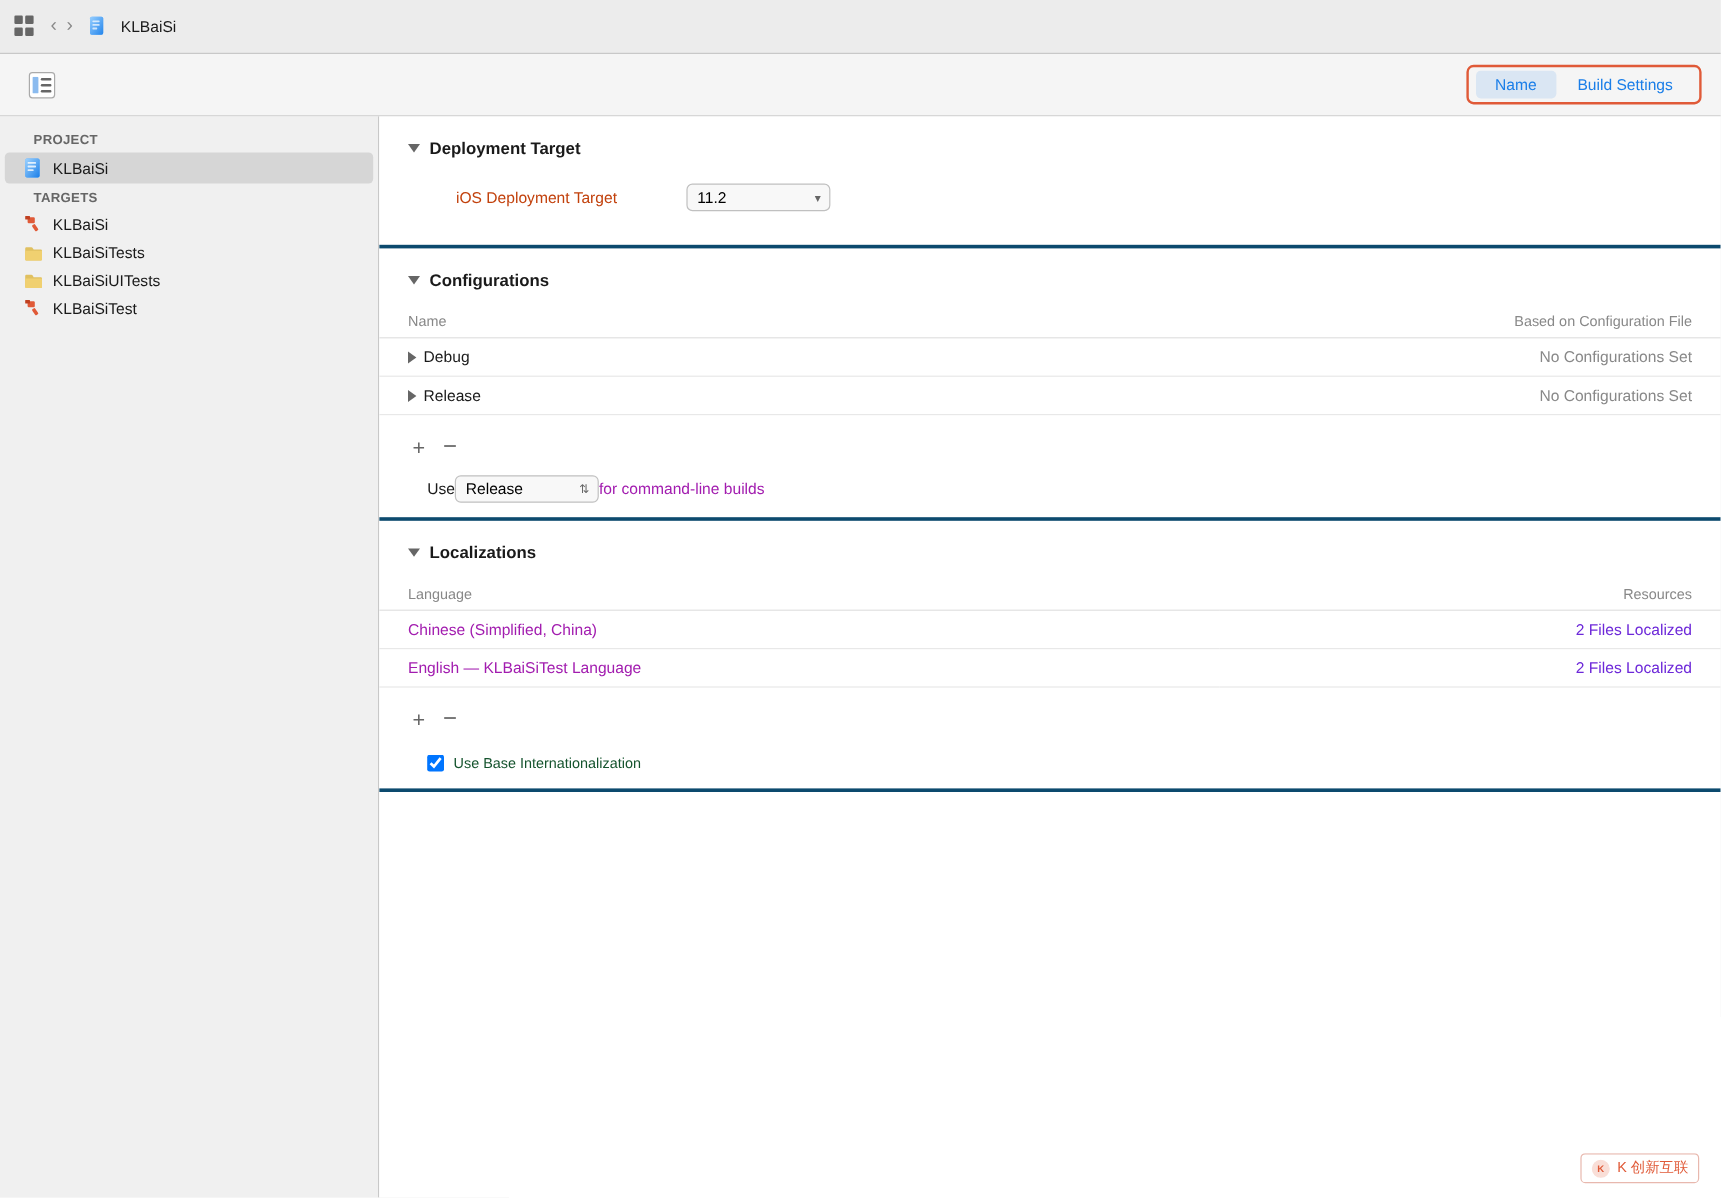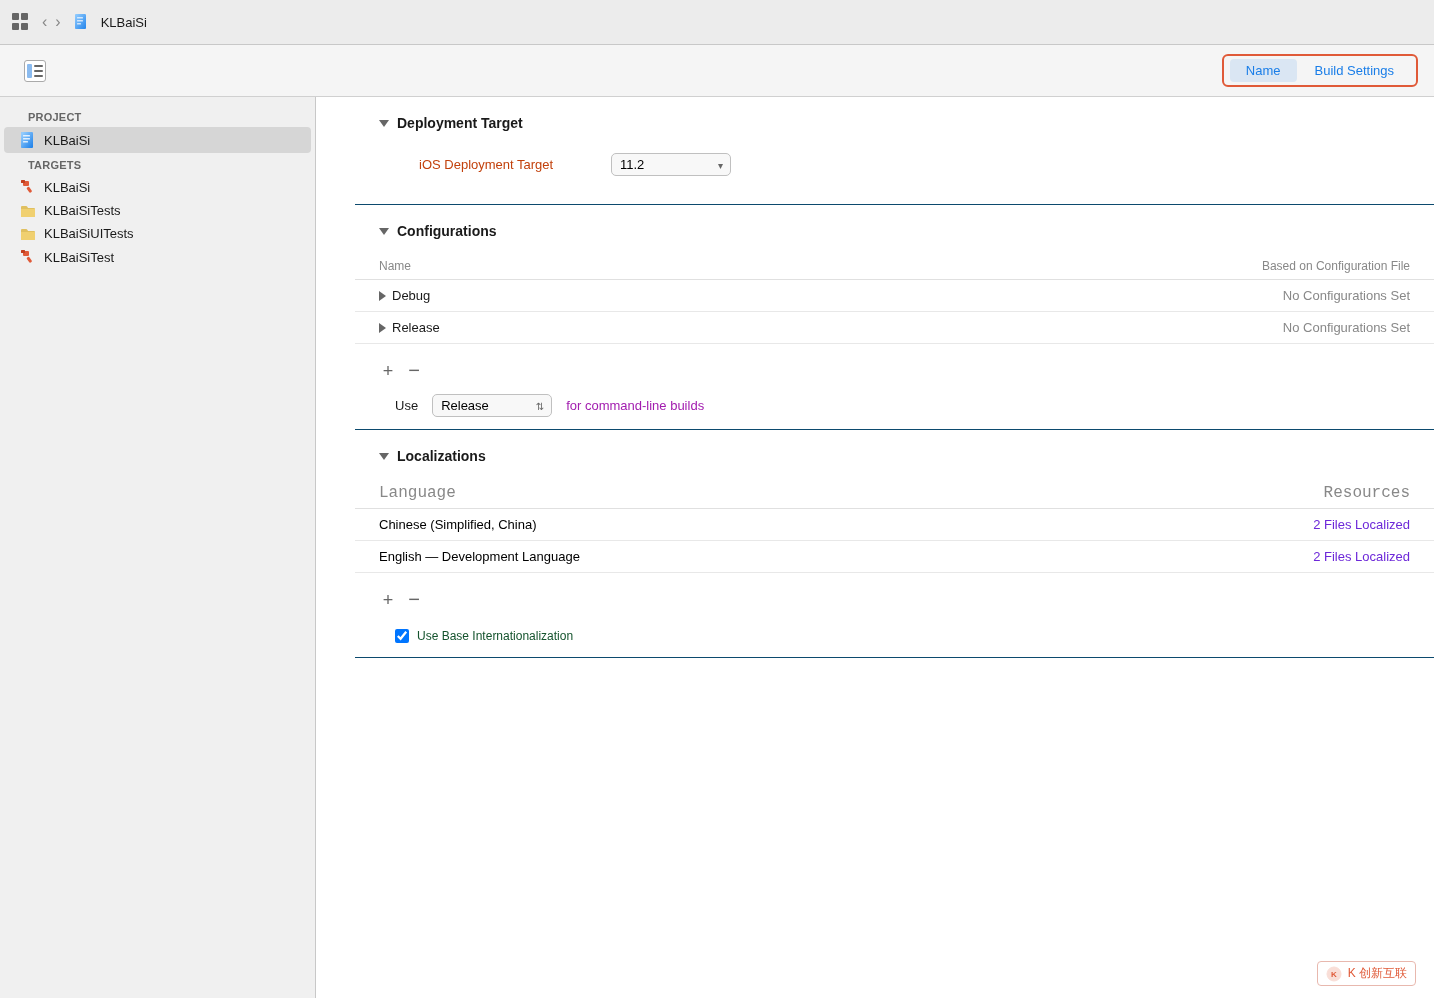--- a/index.html
+++ b/index.html
@@ -146,23 +146,22 @@
     
     .content {
       flex: 1;
       background: #ffffff;
       overflow-y: auto;
       padding: 0;
     }
 
     
     .section {
-      border-bottom: 1px solid #0c4a6e;
+      border-bottom: 3px solid #0c4a6e;
       padding: 0;
-      margin-left: 39px;
     }
     .section-header {
       display: flex;
       align-items: center;
       gap: 8px;
       padding: 18px 24px 14px 24px;
     }
     .section-title {
       font-size: 14px;
       font-weight: 700;
@@ -272,52 +271,51 @@
       padding: 0;
       display: flex;
       align-items: center;
       justify-content: center;
     }
 
     
     .use-row {
       display: flex;
       align-items: center;
-      gap: 14px;
+      gap: 0;
       padding: 4px 24px 12px 40px;
     }
     .use-label {
       font-size: 13px;
       color: #1a1a1a;
     }
     .use-for-label {
       font-size: 13px;
       color: #a21caf;
     }
 
     
     .local-table {
       width: 100%;
       border-collapse: collapse;
       margin-bottom: 8px;
     }
     .local-table th {
       text-align: left;
-      font-size: 16px;
+      font-size: 12px;
       font-weight: 400;
       color: #888;
       padding: 6px 24px;
       border-bottom: 1px solid #e0e0e0;
-      font-family: Liberation Mono, monospace;
     }
     .local-table th:last-child { text-align: right; }
     .local-table td {
       padding: 8px 24px;
       font-size: 13px;
-      color: #000000;
+      color: #a21caf;
       border-bottom: 1px solid #e8e8e8;
     }
     .local-table td:last-child { text-align: right; color: #6d28d9; }
 
     
     .checkbox-row {
       display: flex;
       align-items: center;
       gap: 8px;
       padding: 10px 24px 14px 40px;
@@ -549,21 +547,21 @@
             <th>Language</th>
             <th>Resources</th>
           </tr>
         </thead>
         <tbody>
           <tr>
             <td>Chinese (Simplified, China)</td>
             <td>2 Files Localized</td>
           </tr>
           <tr>
-            <td>English — Development Language</td>
+            <td>English — KLBaiSiTest Language</td>
             <td>2 Files Localized</td>
           </tr>
         </tbody>
       </table>
 
       <div class="add-remove-row">
         <button class="add-remove-btn">+</button>
         <button class="add-remove-btn" style="font-size:20px; margin-top:-3px;">−</button>
       </div>
 

